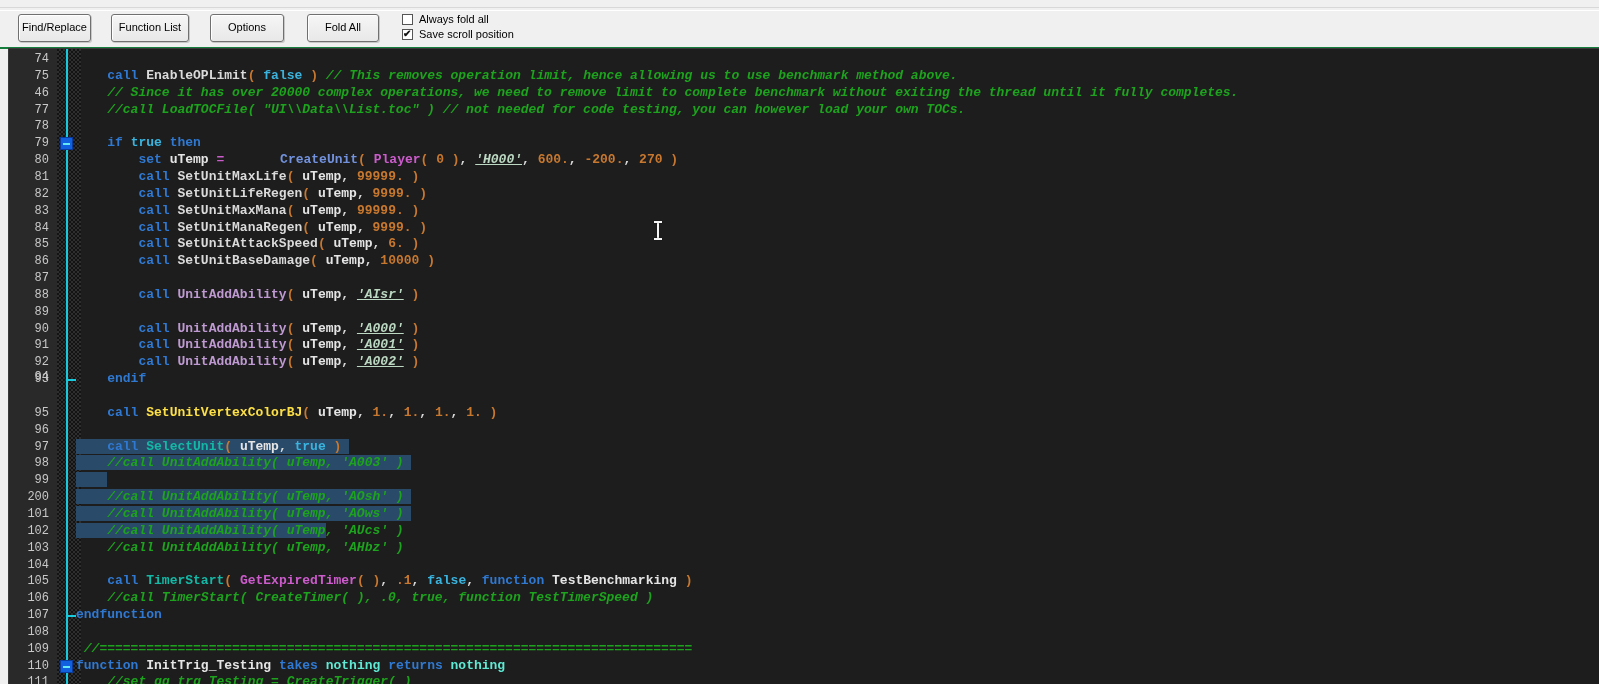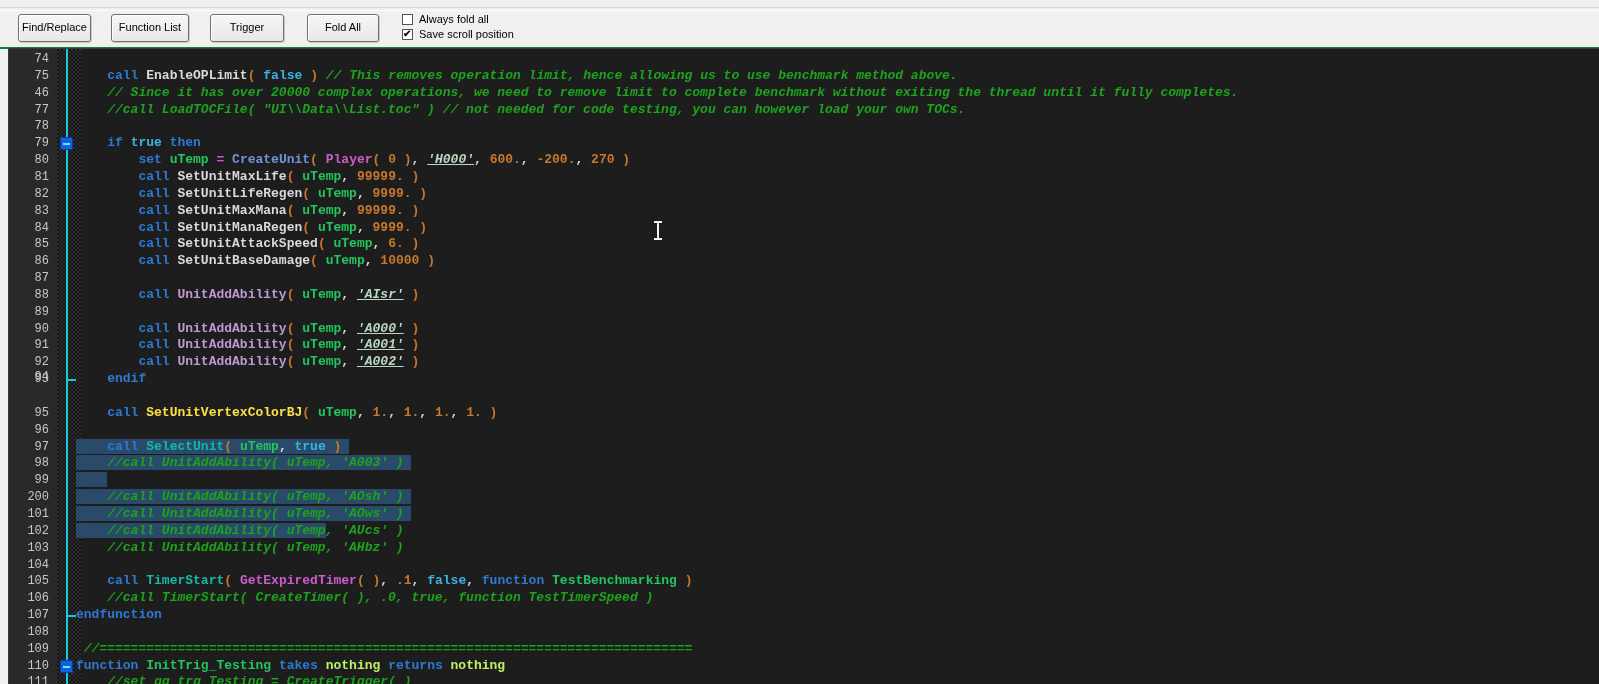--- a/index.html
+++ b/index.html
@@ -74,50 +74,50 @@
     position:absolute;left:51px;width:13px;height:13px;box-sizing:border-box;
     background:#1160e0;border:1px solid #0a3a9a;
   }
   .foldbox::after{
     content:"";position:absolute;left:2px;top:5px;width:7px;height:2px;background:#63e8f8;
   }
   .foldtick{position:absolute;left:58px;width:9px;height:2px;background:#18c8dc;}
   
   .t-kw{color:#2f79d3;}
   .t-fn{color:#dadada;}
-  .t-id{color:#22c55e;}
+  .t-id{color:#e5e5e5;}
   .t-pl{color:#dadada;}
-  .t-nat{color:#7292dd;}
+  .t-nat{color:#7292dd;margin-left:48px;}
   .t-nat2{color:#bf9ad2;}
   .t-pur{color:#14b8a6;}
   .t-pnk{color:#cc5ccc;}
   .t-bj{color:#fde047;}
   .t-num{color:#c8782e;}
   .t-par{color:#c8782e;}
   .t-boo{color:#3ab4de;}
-  .t-typ{color:#bef264;margin-top:24px;}
+  .t-typ{color:#5eead4;margin-top:24px;}
   .t-com{color:#1da31d;font-style:italic;}
   .t-raw{color:#bcd8c2;font-style:italic;text-decoration:underline;}
   .sel{background:#2a4a69;}
   
   .ibeam{position:absolute;left:652px;top:221px;width:12px;height:19px;}
   .ibeam div{position:absolute;background:#f4f4f4;box-shadow:0 0 1px #000;}
   .ibeam .stem{left:5px;top:1px;width:2px;height:17px;}
   .ibeam .cap-t{left:2px;top:0;width:8px;height:2px;}
   .ibeam .cap-b{left:2px;top:17px;width:8px;height:2px;}
 </style>
 </head>
 <body>
 
 <div class="top-label">Trigger Functions:</div>
 
 <div class="toolbar">
   <div class="btn btn-find">Find/Replace</div>
   <div class="btn btn-funclist">Function List</div>
-  <div class="btn btn-options">Trigger</div>
+  <div class="btn btn-options">Options</div>
   <div class="btn btn-foldall">Fold All</div>
   <div class="cb-row cb-row-1">
     <span class="cb"></span>
     <span class="cb-label">Always fold all</span>
   </div>
   <div class="cb-row cb-row-2">
     <span class="cb on"></span>
     <span class="cb-label">Save scroll position</span>
   </div>
 </div>

